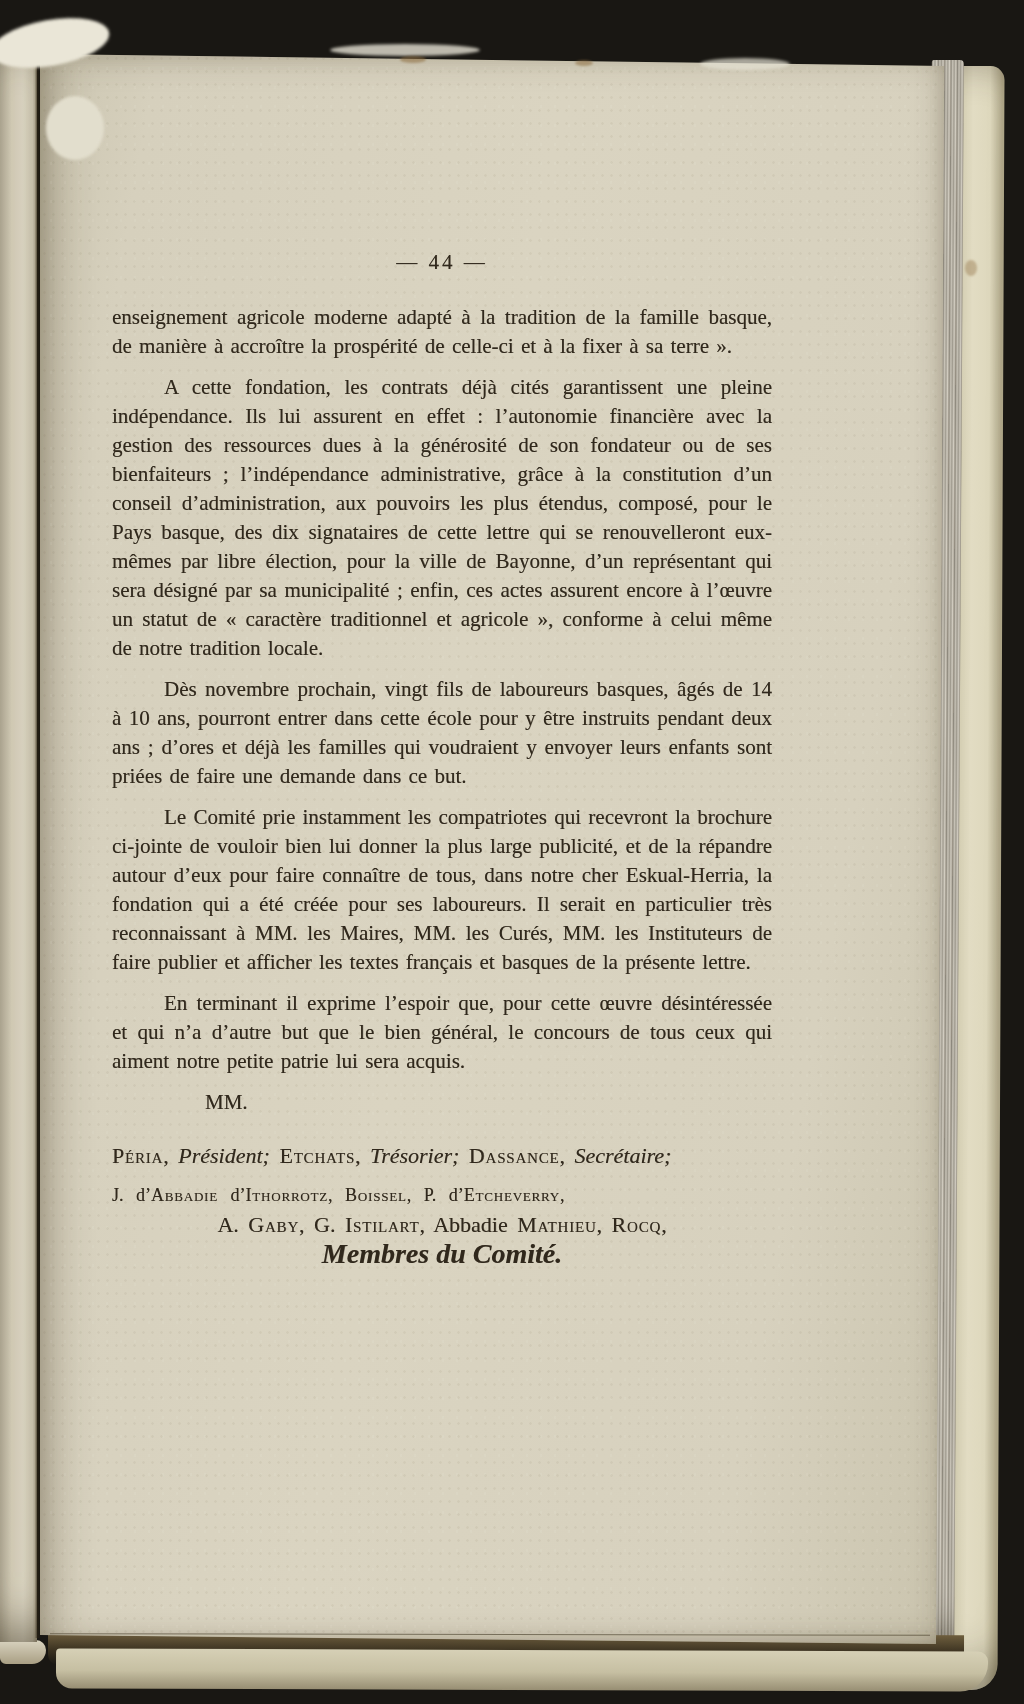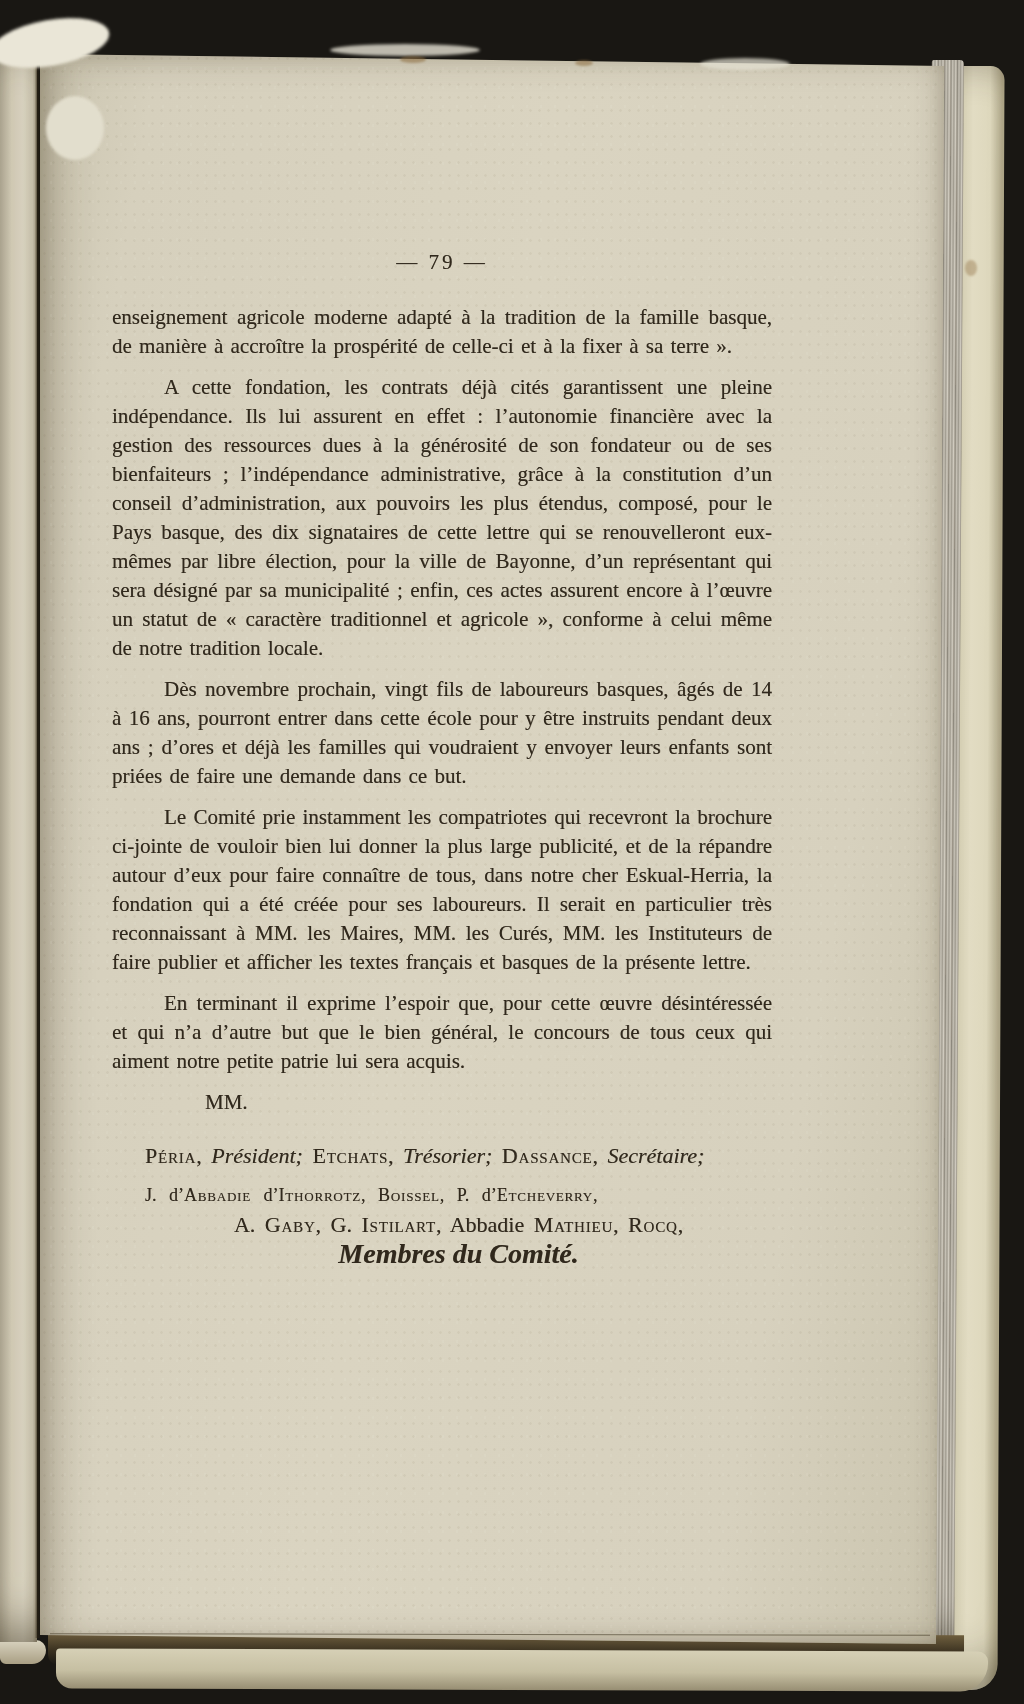--- a/index.html
+++ b/index.html
@@ -109,21 +109,21 @@
     margin: 0 0 27px 0; line-height: 28px;
   }
   .para {
     margin: 0 0 12px 0;
     text-align: justify;
     word-spacing: 2px;
   }
   .para.indented { text-indent: 52px; }
   .signe { text-align: center; margin: 6px 0 0 0; }
   .mm { margin: 0 0 0 93px; }
-  .sig-line { line-height: 29px; margin-left: 33px; }
+  .sig-line { line-height: 29px; }
   .sig-line-1 { margin-top: 24px; margin-bottom: 11px; word-spacing: 4px; font-size: 22px; }
   .sig-line-2 { word-spacing: 8px; font-size: 18px; }
   .sig-line-3 { text-align: center; word-spacing: 4px; font-size: 22px; }
   .sig-line-4 { text-align: center; font-size: 28px; }
   .sc { font-variant: small-caps; letter-spacing: .8px; }
   .it { font-style: italic; }
   .bi { font-style: italic; font-weight: bold; }
 </style>
 </head>
 <body>
@@ -133,25 +133,25 @@
 <div class="bottom-shadow"></div>
 <div class="bottom-page-edge"></div>
 <div class="bottom-left-curl"></div>
 <div class="prev-page"></div>
 <div class="gutter-line"></div>
 
 <div class="book-page">
   <div class="crease-line"></div>
 
   <div class="text-block">
-    <div class="pageno">— 79 —</div>
+    <div class="pageno">— 44 —</div>
 
     <p class="para">enseignement agricole moderne adapté à la tradition de la famille basque, de manière à accroître la prospérité de celle-ci et à la fixer à sa terre ».</p>
     <p class="para indented">A cette fondation, les contrats déjà cités garantissent une pleine indépendance. Ils lui assurent en effet : l’autonomie financière avec la gestion des ressources dues à la générosité de son fondateur ou de ses bienfaiteurs ; l’indépendance administrative, grâce à la constitution d’un conseil d’administration, aux pouvoirs les plus étendus, composé, pour le Pays basque, des dix signataires de cette lettre qui se renouvelleront eux-mêmes par libre élection, pour la ville de Bayonne, d’un représentant qui sera désigné par sa municipalité ; enfin, ces actes assurent encore à l’œuvre un statut de « caractère traditionnel et agricole », conforme à celui même de notre tradition locale.</p>
-    <p class="para indented">Dès novembre prochain, vingt fils de laboureurs basques, âgés de 14 à 16 ans, pourront entrer dans cette école pour y être instruits pendant deux ans ; d’ores et déjà les familles qui voudraient y envoyer leurs enfants sont priées de faire une demande dans ce but.</p>
+    <p class="para indented">Dès novembre prochain, vingt fils de laboureurs basques, âgés de 14 à 10 ans, pourront entrer dans cette école pour y être instruits pendant deux ans ; d’ores et déjà les familles qui voudraient y envoyer leurs enfants sont priées de faire une demande dans ce but.</p>
     <p class="para indented">Le Comité prie instamment les compatriotes qui recevront la brochure ci-jointe de vouloir bien lui donner la plus large publicité, et de la répandre autour d’eux pour faire connaître de tous, dans notre cher Eskual-Herria, la fondation qui a été créée pour ses laboureurs. Il serait en particulier très reconnaissant à MM. les Maires, MM. les Curés, MM. les Instituteurs de faire publier et afficher les textes français et basques de la présente lettre.</p>
     <p class="para indented">En terminant il exprime l’espoir que, pour cette œuvre désintéressée et qui n’a d’autre but que le bien général, le concours de tous ceux qui aiment notre petite patrie lui sera acquis.</p>
 
     <div class="mm">MM.</div>
 
     <div class="sig-line sig-line-1"><span class="sc">Péria</span><span>, </span><span class="it">Président;</span><span> </span><span class="sc">Etchats</span><span>, </span><span class="it">Trésorier;</span><span> </span><span class="sc">Dassance</span><span>, </span><span class="it">Secrétaire;</span></div>
     <div class="sig-line sig-line-2"><span>J. d’</span><span class="sc">Abbadie</span><span> d’</span><span class="sc">Ithorrotz</span><span>, </span><span class="sc">Boissel</span><span>, P. d’</span><span class="sc">Etcheverry</span><span>,</span></div>
     <div class="sig-line sig-line-3"><span>A. </span><span class="sc">Gaby</span><span>, G. </span><span class="sc">Istilart</span><span>, Abbadie </span><span class="sc">Mathieu</span><span>, </span><span class="sc">Rocq</span><span>,</span></div>
     <div class="sig-line sig-line-4"><span class="bi">Membres du Comité.</span></div>
   </div>

